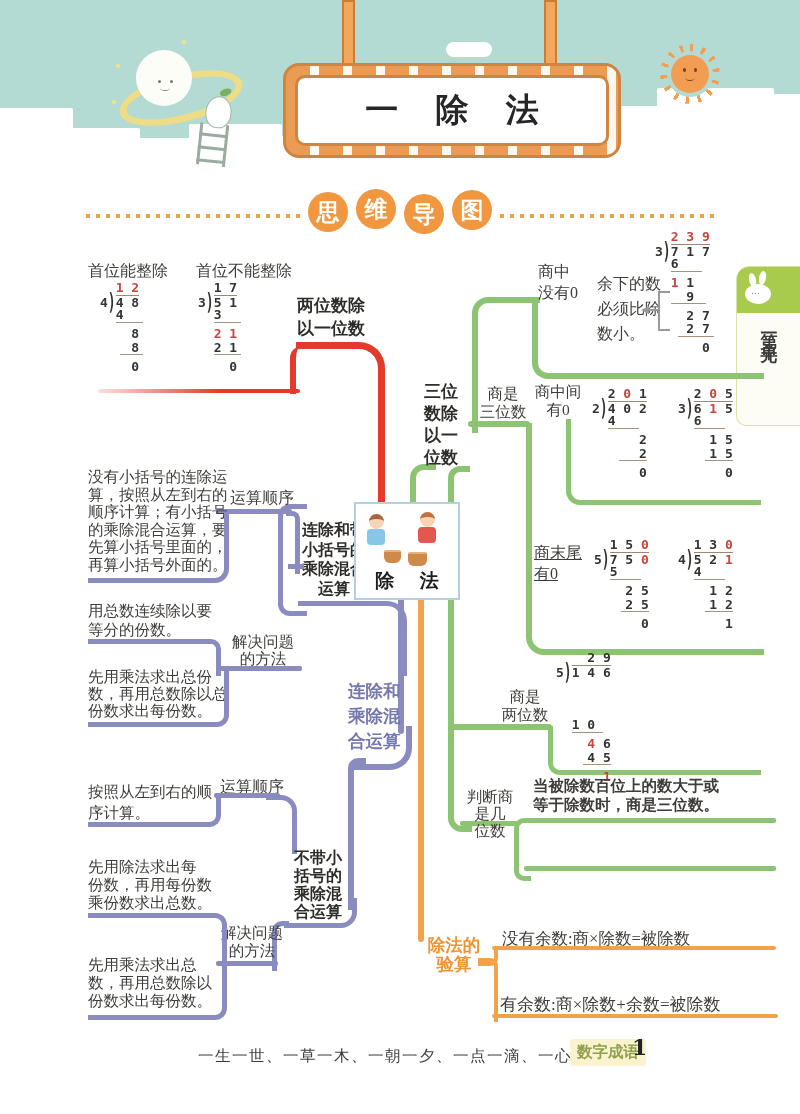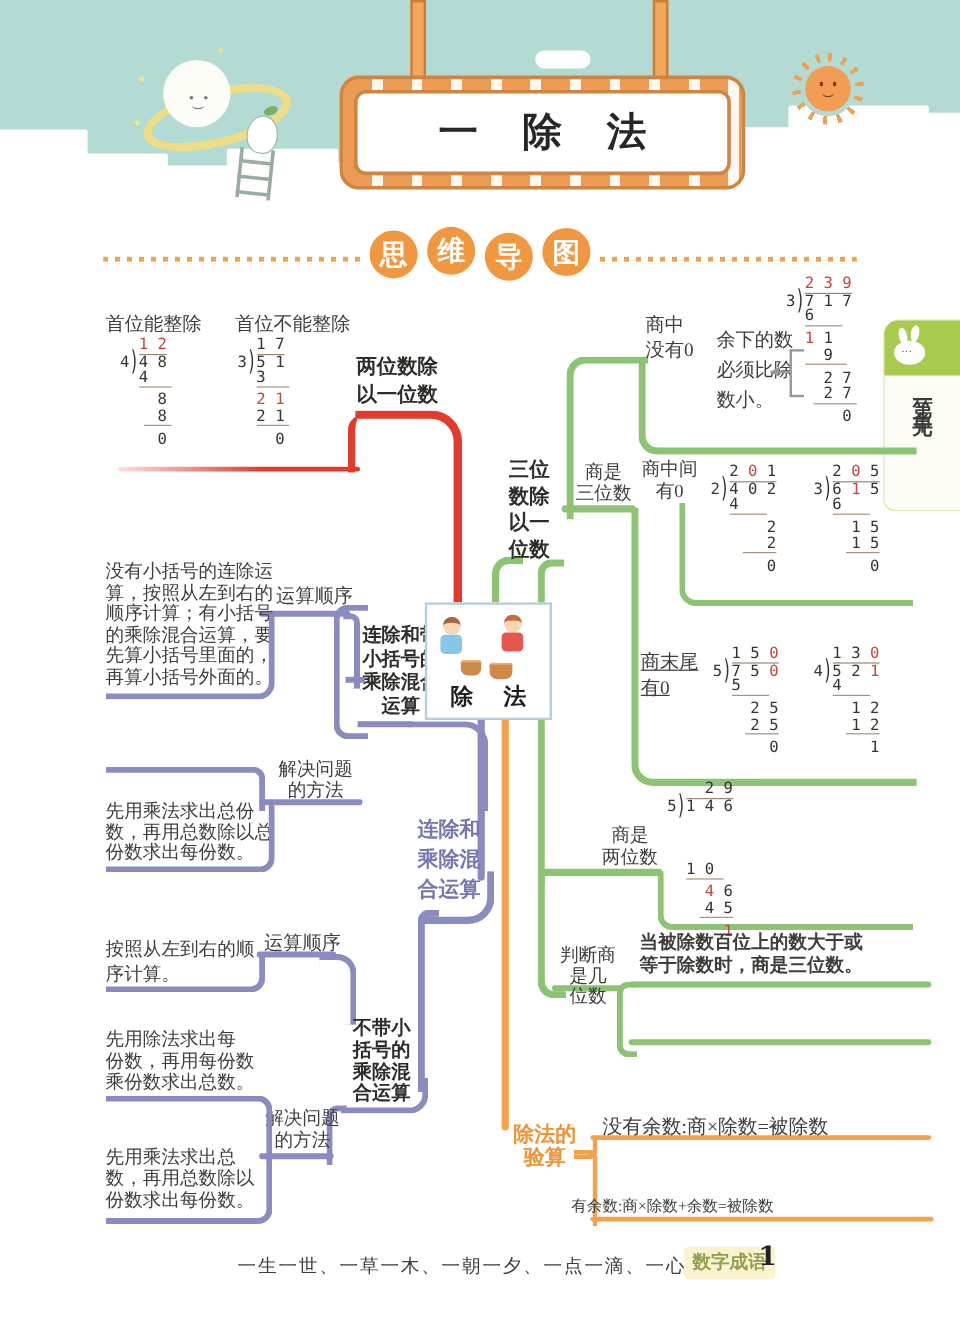--- a/index.html
+++ b/index.html
@@ -22,21 +22,21 @@
   .rope{position:absolute;top:0;width:9px;height:72px;background:#f2a75c;border:2px solid #c87f35;}
   #sign{position:absolute;left:283px;top:63px;width:332px;height:89px;border:3px solid #cf8440;border-radius:16px;
         background:repeating-linear-gradient(90deg,#eb9b53 0 24px,#fdf8ef 24px 33px);z-index:3;}
   #sign-inner{position:absolute;left:9px;top:9px;right:9px;bottom:9px;background:#fff;border:3px solid #cf8440;
         border-radius:10px;display:flex;align-items:center;justify-content:center;}
   #sign-title{font-family:"Liberation Sans",sans-serif;font-size:33px;font-weight:bold;color:#262626;letter-spacing:14px;text-indent:14px;}
   .mm-circle{position:absolute;width:40px;height:40px;border-radius:50%;background:#f0973f;color:#fff;
         font-family:"Liberation Sans",sans-serif;font-weight:bold;font-size:23px;line-height:40px;text-align:center;}
   .dots{position:absolute;top:214px;height:4px;background:repeating-linear-gradient(90deg,#eaa34f 0 4px,transparent 4px 10px);}
   
-  .division{position:absolute;font-family:"DejaVu Sans Mono",monospace;font-size:13px;line-height:13.5px;color:#35332f;}
+  .division{position:absolute;font-family:"DejaVu Sans Mono",monospace;font-size:13px;line-height:13.5px;color:#35332f;font-weight:bold;}
   .drow{white-space:pre;height:13.5px;}
   .drow .rd{color:#c7453a;}
   .paren{display:inline-block;width:1ch;transform:scaleY(1.75);}
   .vinc{display:inline-block;border-top:1.5px solid #9a8874;}
   .drule{border-top:1.5px solid #a8917b;height:4.5px;}
   
   #tab{position:absolute;left:736px;top:266px;width:64px;height:158px;background:#fdfdf6;
        border:1.5px solid #d5e4a0;border-right:none;border-radius:14px 0 0 10px;}
   #tab-head{position:absolute;left:0;top:0;width:100%;height:46px;background:#a8cb4e;border-radius:12px 0 0 0;}
   #tab-label{position:absolute;left:50%;top:52px;transform:translateX(-50%);writing-mode:vertical-rl;
@@ -272,20 +272,22 @@
 算，按照从左到右的
 顺序计算；有小括号
 的乘除混合运算，要
 先算小括号里面的，
 再算小括号外面的。</div>
   <div class="ln" style="left:88px;top:512px;width:136px;height:66px;border-bottom:5px solid #8a8cc0;border-right:5px solid #8a8cc0;border-bottom-right-radius:14px;"></div>
 
   <div class="txt ctr" style="left:230px;top:634px;width:66px;font-size:15.5px;line-height:16.5px;">解决问题
 的方法</div>
   <div class="ln" style="left:216px;top:666px;width:86px;height:5px;background:#8a8cc0;border-radius:2px;"></div>
+  <div class="txt" style="left:88px;top:601px;font-size:15.5px;line-height:19px;">用总数连续除以要
+等分的份数。</div>
   <div class="ln" style="left:88px;top:639px;width:128px;height:32px;border-top:5px solid #8a8cc0;border-right:5px solid #8a8cc0;border-top-right-radius:10px;"></div>
   <div class="txt" style="left:88px;top:668px;font-size:15.5px;line-height:17px;">先用乘法求出总份
 数，再用总数除以总
 份数求出每份数。</div>
   <div class="ln" style="left:88px;top:670px;width:136px;height:52px;border-bottom:5px solid #8a8cc0;border-right:5px solid #8a8cc0;border-bottom-right-radius:12px;"></div>
 
   <div class="txt" style="left:220px;top:775px;">运算顺序</div>
   <div class="ln" style="left:214px;top:793px;width:66px;height:5px;background:#8a8cc0;border-radius:2px;"></div>
   <div class="ln" style="left:266px;top:795px;width:26px;height:54px;border-top:5px solid #8a8cc0;border-right:5px solid #8a8cc0;border-top-right-radius:16px;"></div>
   <div class="txt" style="left:88px;top:781px;font-size:15.5px;line-height:21px;">按照从左到右的顺
@@ -311,21 +313,21 @@
   <div class="ln" style="left:88px;top:965px;width:134px;height:50px;border-bottom:5px solid #8a8cc0;border-right:5px solid #8a8cc0;border-bottom-right-radius:12px;"></div>
 
   <div class="ln" style="left:418px;top:594px;width:6px;height:348px;background:#f2a24b;border-radius:3px;"></div>
   <div class="txt bold ctr" style="left:426px;top:936px;width:56px;font-size:17.5px;line-height:19px;color:#ee9434;">除法的
 验算</div>
   <div class="ln" style="left:478px;top:950px;width:16px;height:12px;border-bottom:4px solid #f2a24b;border-right:4px solid #f2a24b;border-bottom-right-radius:8px;"></div>
   <div class="ln" style="left:478px;top:958px;width:16px;height:60px;border-top:4px solid #f2a24b;border-right:4px solid #f2a24b;border-top-right-radius:8px;"></div>
   <div class="ln" style="left:492px;top:946px;width:284px;height:4px;background:#f2a24b;border-radius:2px;"></div>
   <div class="ln" style="left:492px;top:1014px;width:286px;height:4px;background:#f2a24b;border-radius:2px;"></div>
   <div class="txt" style="left:502px;top:927px;font-size:16.5px;">没有余数:商×除数=被除数</div>
-  <div class="txt" style="left:476px;top:993px;font-size:13px;">有余数:商×除数+余数=被除数</div>
+  <div class="txt" style="left:500px;top:993px;font-size:17px;">有余数:商×除数+余数=被除数</div>
 
   <div id="node">
     <div>
       <div class="abs" style="left:13px;top:10px;width:15px;height:15px;border-radius:50%;background:#f7d5b5;border-top:5px solid #a8643c;box-sizing:border-box;"></div>
       <div class="abs" style="left:11px;top:25px;width:18px;height:16px;border-radius:4px;background:#86c7e8;"></div>
       <div class="abs" style="left:64px;top:8px;width:15px;height:15px;border-radius:50%;background:#f7d5b5;border-top:5px solid #c0703c;box-sizing:border-box;"></div>
       <div class="abs" style="left:62px;top:23px;width:18px;height:16px;border-radius:4px;background:#e4574e;"></div>
       <div class="abs" style="left:28px;top:46px;width:17px;height:11px;border-radius:2px 2px 6px 6px;background:#cf8a4a;border-top:2.5px solid #e8b27a;"></div>
       <div class="abs" style="left:52px;top:48px;width:19px;height:12px;border-radius:2px 2px 6px 6px;background:#cf8a4a;border-top:2.5px solid #e8b27a;"></div>
     </div>

